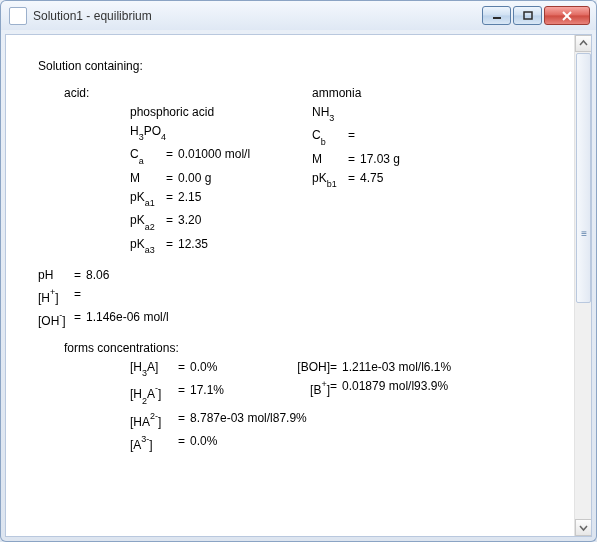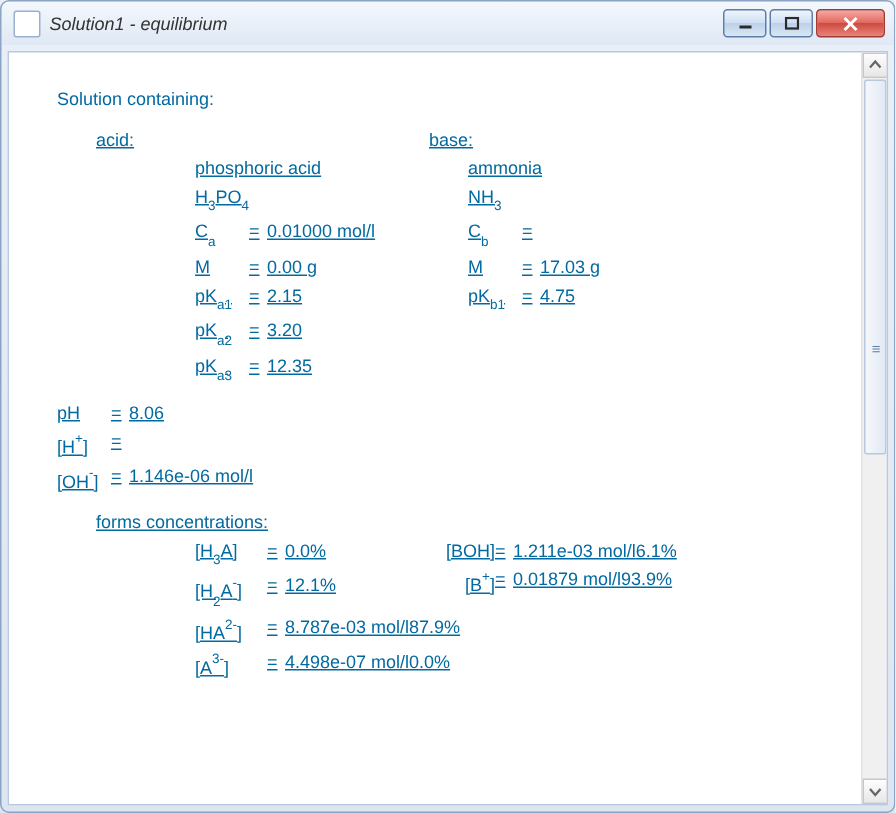--- a/index.html
+++ b/index.html
@@ -21,21 +21,20 @@
   .titlebar {
     height: 30px;
     background: linear-gradient(#f4f8fd, #dfe8f4);
     border: 1px solid #8ba4c4;
     border-bottom: none;
     border-radius: 6px 6px 0 0;
     display: flex;
     align-items: center;
     padding: 0 6px 0 8px;
     box-sizing: border-box;
-    font-style: italic;
   }
   .titlebar .app-icon {
     width: 16px; height: 16px;
     margin-right: 6px;
     background: #fff;
     border: 1px solid #9bb0cc;
     border-radius: 2px;
   }
   .titlebar .title {
     flex: 1;
@@ -113,36 +112,36 @@
   }
 
   
   .report {
     position: absolute;
     left: 0; top: 0;
     right: 17px; bottom: 0;
     padding: 22px 10px 10px 32px;
     box-sizing: border-box;
     font-size: 12px;
-    color: #0369a1;
+    color: #000000;
     line-height: 19px;
   }
   .i1 { margin-left: 26px; }
   .i2 { margin-left: 52px; padding-left: 40px; }
   .row { display: flex; white-space: nowrap; }
   .lbl { min-width: 36px; }
   .lblw  { min-width: 44px; text-align: right; }
   .lblww { min-width: 48px; }
   .eq { min-width: 12px; }
   .twocol { display: flex; }
   .colA { width: 248px; }
   .colB { flex: 1; }
   sub { font-size: 9px; position: relative; top: 2px; }
   sup { font-size: 9px; position: relative; top: -2px; }
-  .blk { margin-top: 8px; text-decoration: underline; }
+  .blk { margin-top: 8px; }
   .pct { display:inline-block; min-width:40px; }
 </style>
 </head>
 <body>
 
 <div class="titlebar">
   <div class="app-icon"></div>
   <div class="title">Solution1 - equilibrium</div>
   <div class="winbtns">
     <div class="winbtn">
@@ -200,21 +199,20 @@
             <span>3.20</span>
           </div>
           <div class="i2 row">
             <span class="lbl"><span>pK</span><sub>a3</sub></span>
             <span class="eq">=</span>
             <span>12.35</span>
           </div>
         </div>
 
         <div class="colB">
-          <div>base:</div>
           <div class="i1">ammonia</div>
           <div class="i1">
             <span>NH</span><sub>3</sub>
           </div>
           <div class="i1 row">
             <span class="lbl"><span>C</span><sub>b</sub></span>
             <span class="eq">=</span>
           </div>
           <div class="i1 row">
             <span class="lbl">M</span>
@@ -251,32 +249,31 @@
         <div class="twocol">
           <div class="colA">
             <div class="i2 row">
               <span class="lblww"><span>[H</span><sub>3</sub><span>A]</span></span>
               <span class="eq">=</span>
               <span class="pct">0.0%</span>
             </div>
             <div class="i2 row">
               <span class="lblww"><span>[H</span><sub>2</sub><span>A</span><sup>-</sup><span>]</span></span>
               <span class="eq">=</span>
-              <span class="pct">12.1%</span>
+              <span class="pct">17.1%</span>
             </div>
             <div class="i2 row">
               <span class="lblww"><span>[HA</span><sup>2-</sup><span>]</span></span>
               <span class="eq">=</span>
               <span>8.787e-03 mol/l</span>
               <span class="pct">87.9%</span>
             </div>
             <div class="i2 row">
               <span class="lblww"><span>[A</span><sup>3-</sup><span>]</span></span>
               <span class="eq">=</span>
-              <span>4.498e-07 mol/l</span>
               <span class="pct">0.0%</span>
             </div>
           </div>
           <div class="colB">
             <div class="row">
               <span class="lblw">[BOH]</span>
               <span class="eq">=</span>
               <span>1.211e-03 mol/l</span>
               <span class="pct">6.1%</span>
             </div>

